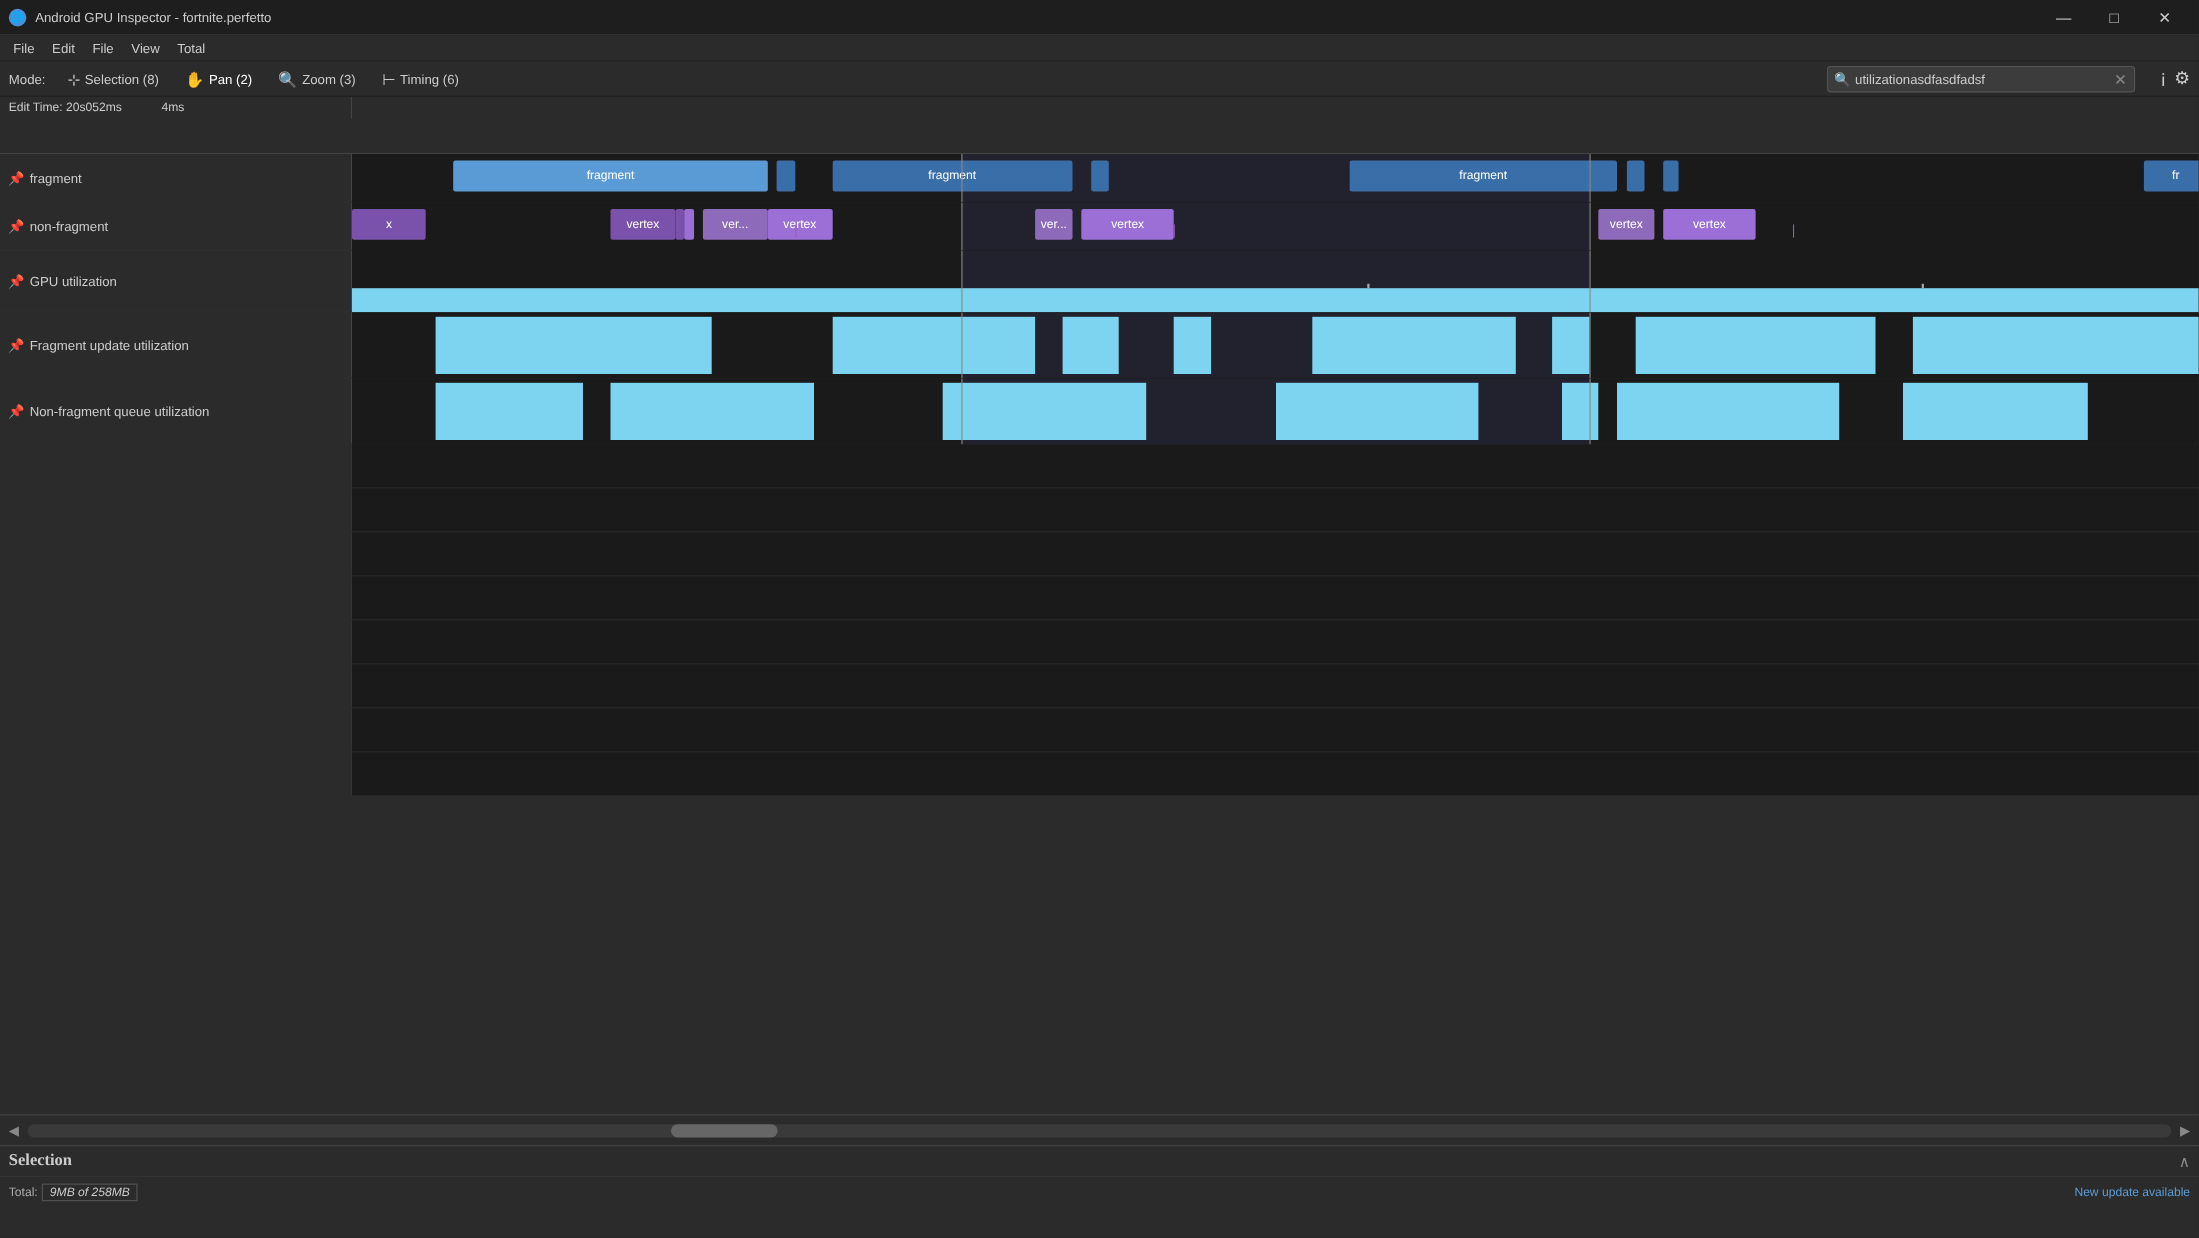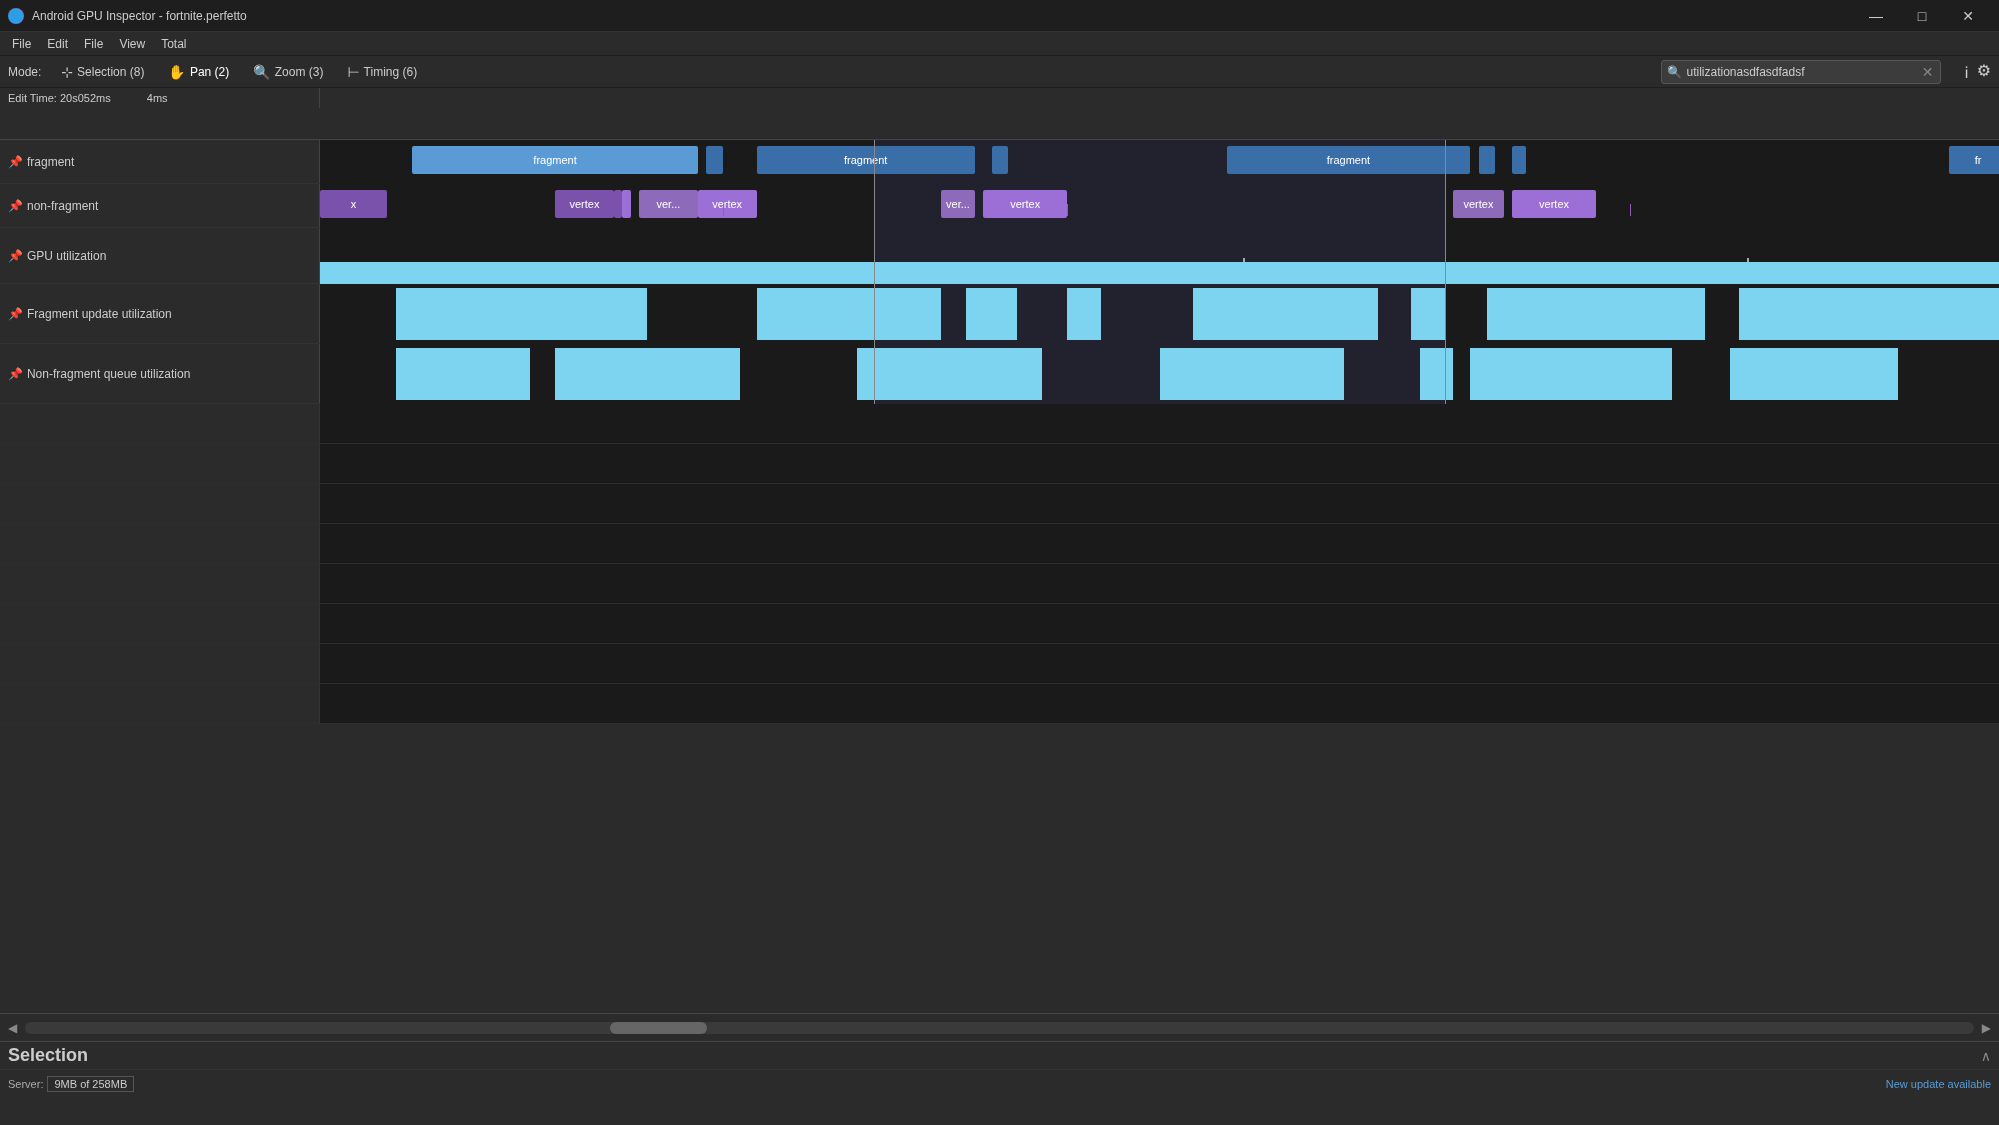--- a/index.html
+++ b/index.html
@@ -141,28 +141,28 @@
     .scroll-thumb { position: absolute; left: 30%; width: 5%; height: 12px; background: #666; border-radius: 6px; }
 
     
     .bottom-bar {
       height: 56px; background: #2b2b2b; border-top: 1px solid #444;
     }
     .bottom-bar-header {
       display: flex; align-items: center; justify-content: space-between;
       padding: 4px 8px; height: 28px; border-bottom: 1px solid #333;
     }
-    .bottom-bar-title { font-size: 18px; font-weight: 600; color: #ccc; }
+    .bottom-bar-title { font-size: 15px; font-weight: 600; color: #ccc; font-family: Liberation Serif, serif; }
     .bottom-bar-collapse { color: #888; cursor: pointer; font-size: 14px; }
     .bottom-bar-footer {
       display: flex; align-items: center; justify-content: space-between;
       padding: 4px 8px; height: 28px;
     }
     .server-info { color: #aaa; font-size: 11px; }
-    .server-value { font-size: 11px; color: #ccc; border: 1px solid #555; padding: 1px 6px; margin-left: 4px; }
+    .server-value { font-size: 11px; color: #ccc; border: 1px solid #555; padding: 1px 6px; margin-left: 4px; font-style: italic; }
     .update-link { color: #5b9bd5; font-size: 11px; cursor: pointer; text-decoration: none; }
 
     
     .selected-bg {
       position: absolute; top: 0; bottom: 0;
       background: rgba(100,100,200,0.12); pointer-events: none;
     }
   </style>
 </head>
 <body>
@@ -389,18 +389,18 @@
 
 </div>
 
 <div class="bottom-bar">
   <div class="bottom-bar-header">
     <span class="bottom-bar-title">Selection</span>
     <span class="bottom-bar-collapse">∧</span>
   </div>
   <div class="bottom-bar-footer">
     <div style="display:flex;align-items:center;">
-      <span class="server-info">Server:</span>
+      <span class="server-info">Total:</span>
       <span class="server-value">9MB of 258MB</span>
     </div>
     <a class="update-link" href="#">New update available</a>
   </div>
 </div>
 
 </body></html>

